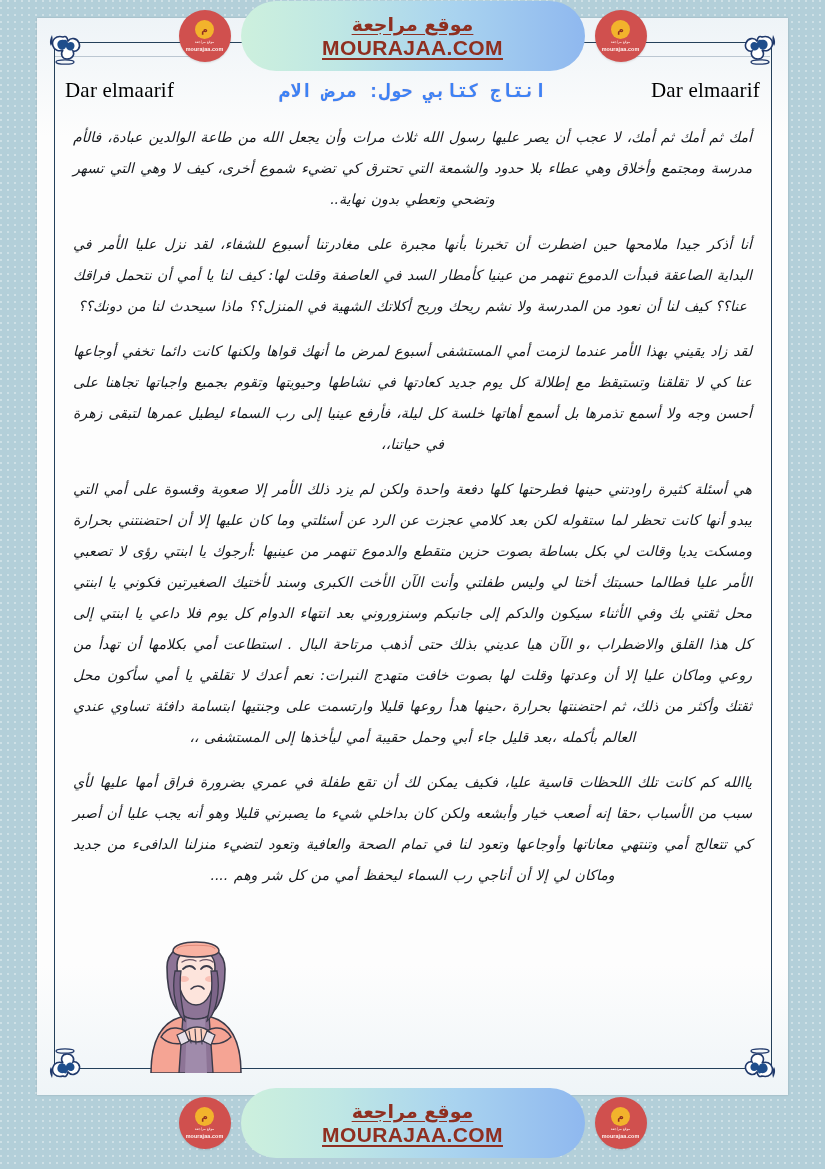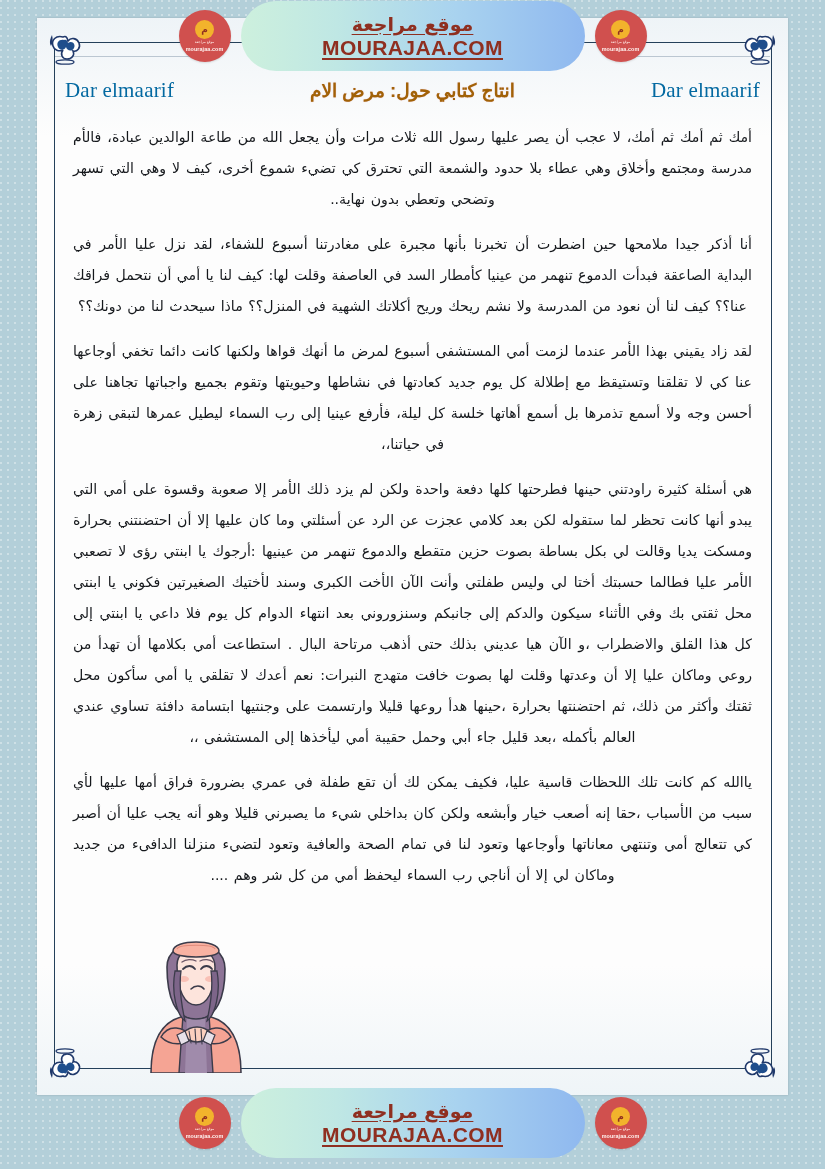--- a/index.html
+++ b/index.html
@@ -75,29 +75,29 @@
     top: 52px;
     height: 40px;
     display: flex;
     align-items: center;
     justify-content: space-between;
     direction: ltr;
   }
   .brand {
     font-family: "Liberation Serif", "DejaVu Serif", serif;
     font-size: 21px;
-    color: #0369a1;
+    color: #000000;
     letter-spacing: 0.2px;
     white-space: nowrap;
   }
   .doc-title {
-    font-family: Liberation Sans, sans-serif;
+    font-family: Liberation Mono, monospace;
     font-size: 18.5px;
     font-weight: bold;
-    color: #a16207;
+    color: #3b82f6;
     direction: rtl;
     white-space: nowrap;
     text-shadow: 0 0 1px rgba(214,58,63,0.35);
     position: relative;
     top: 1px;
   }
 
   
   .body-text {
     position: absolute;
@@ -110,20 +110,21 @@
   }
   .para {
     font-family: "DejaVu Sans", sans-serif;
     font-size: 14.1px;
     line-height: 31px;
     color: #15181c;
     margin: 0 0 14px 0;
     text-align: justify;
     letter-spacing: -0.2px;
     word-spacing: 1px;
+    font-style: italic;
   }
   .para.gap-lg { }
 
   
   .illustration {
     position: absolute;
     left: 84px;
     bottom: 22px;
     width: 150px;
     height: 162px;

